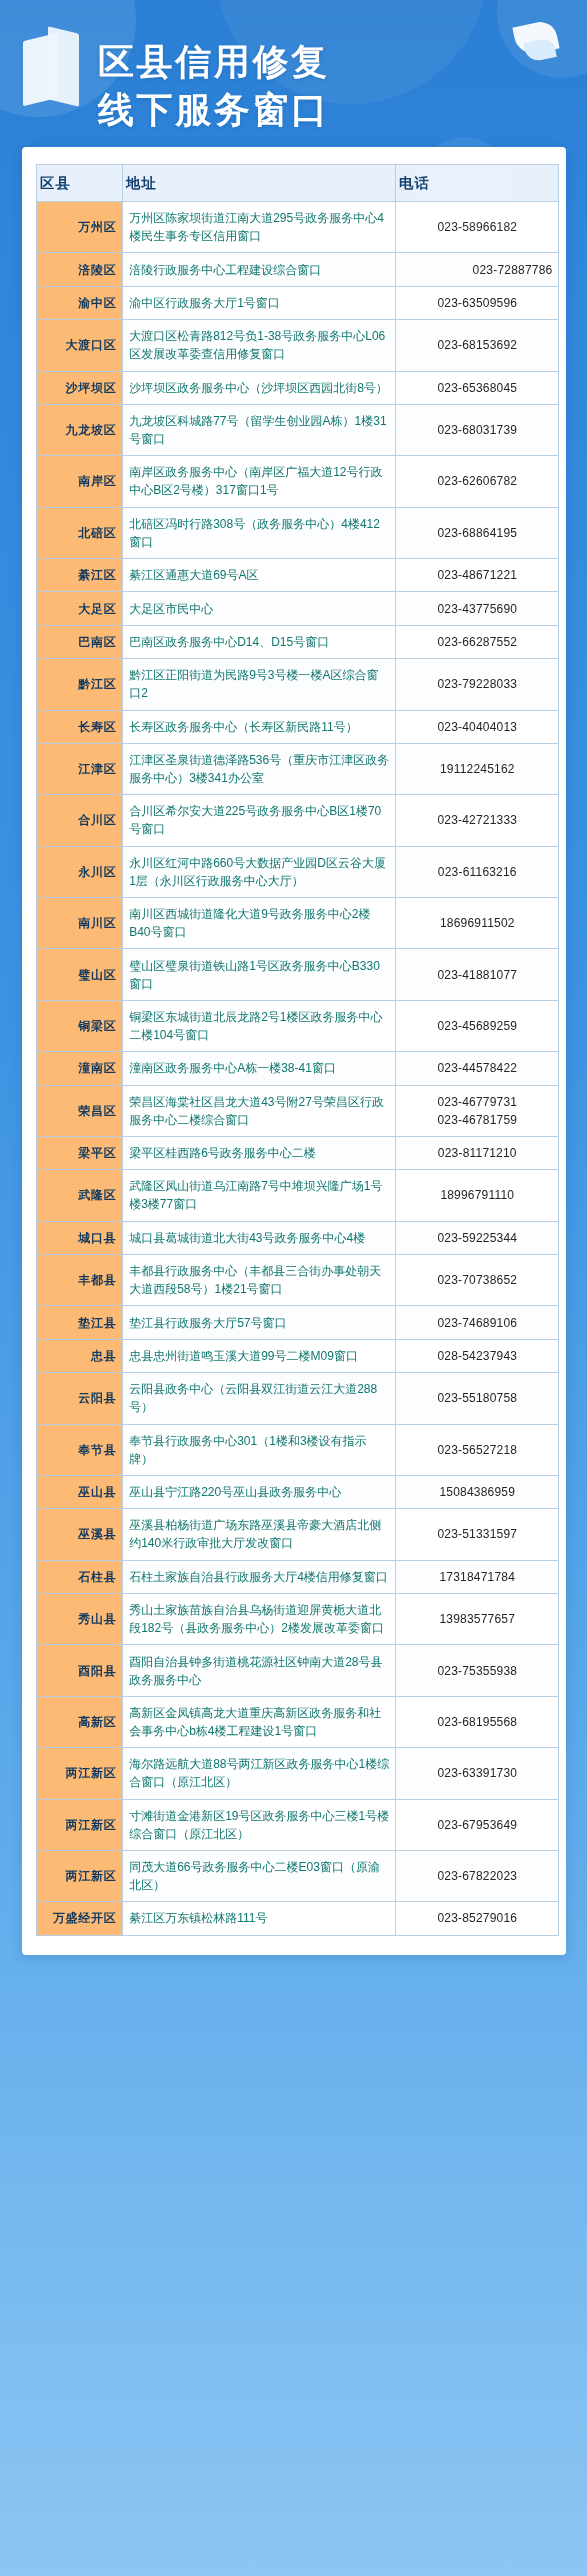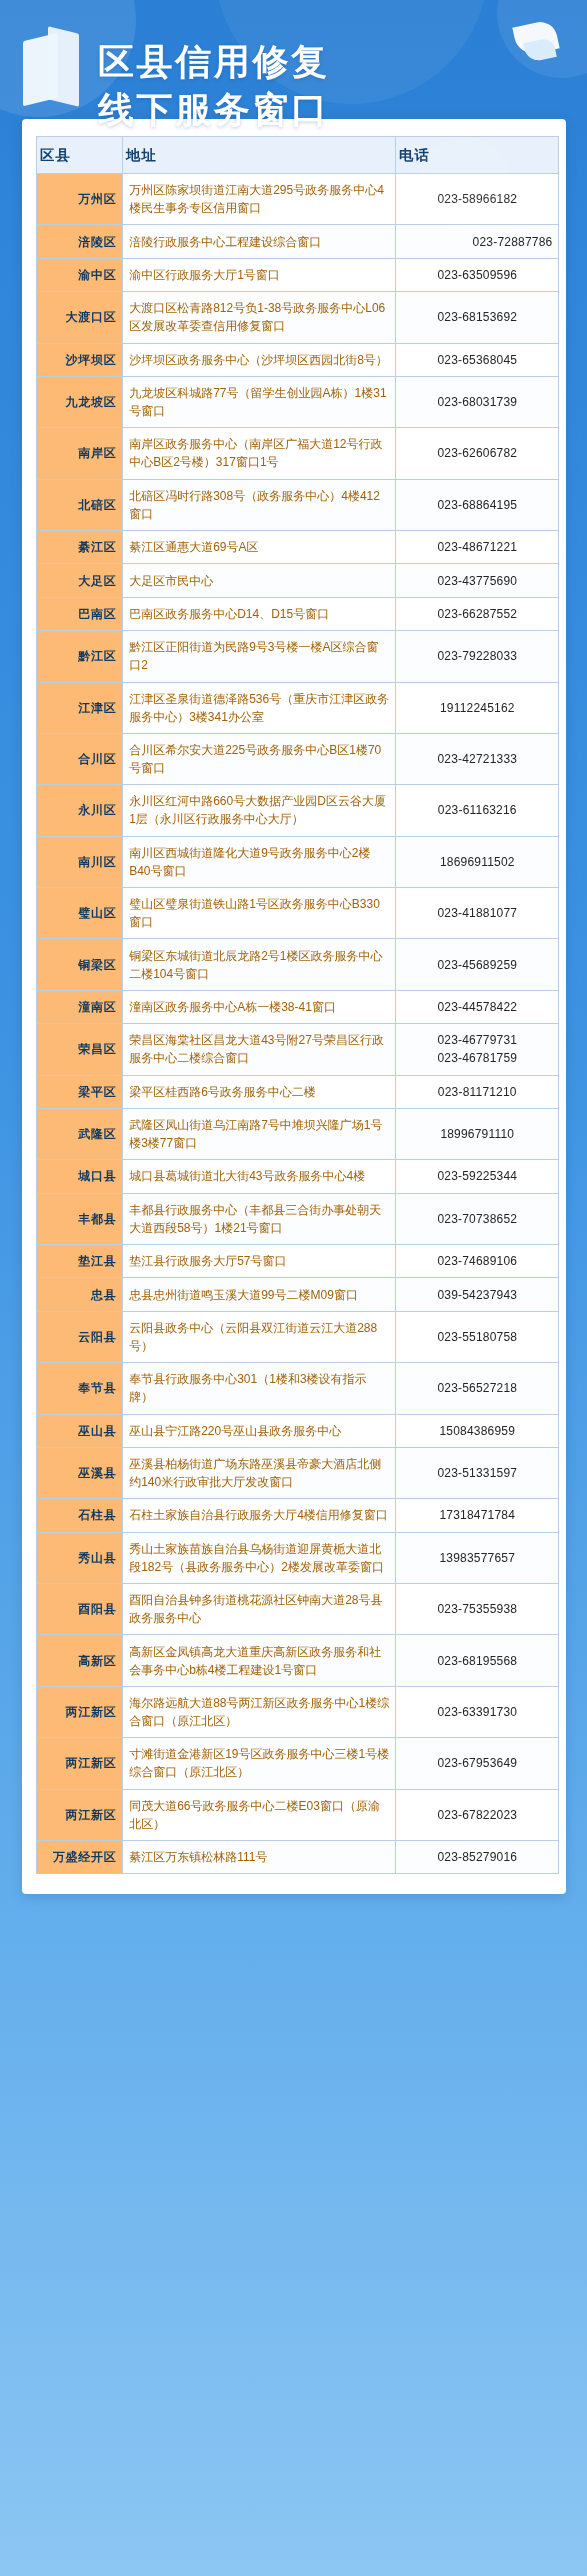--- a/index.html
+++ b/index.html
@@ -26,21 +26,21 @@
     pointer-events: none;
   }
   .blob.b1 { width: 195px; height: 195px; left: -59px; top: -78px; }
   .blob.b2 { width: 130px; height: 130px; right: -39px; top: -52px; background: rgba(255,255,255,0.08); }
   .blob.b3 { width: 91px; height: 91px; right: 78px; top: 137px; background: rgba(255,255,255,0.07); }
   .blob.b4 { width: 273px; height: 273px; left: 215px; top: -169px; background: rgba(255,255,255,0.06); }
 
   .header {
     position: relative;
     padding: 38px 0 19.5px 0;
-    height: 119px;
+    height: 147px;
     box-sizing: border-box;
   }
   .title-wrap {
     position: relative;
     margin-left: 98px;
     width: 403px;
   }
   .title-line {
     color: #ffffff;
     font-size: 36px;
@@ -138,21 +138,21 @@
   }
   table.reg td.district {
     text-align: right;
     font-weight: bold;
     color: #11395f;
     background: #fdba74;
     letter-spacing: 0.7px;
   }
   table.reg td.addr {
     text-align: left;
-    color: #a16207;
+    color: #0f766e;
     margin-top: 24px;
   }
   table.reg td.phone {
     text-align: center;
     color: #242424;
     letter-spacing: 0.2px;
   }
   table.reg tbody tr:nth-child(even) td.addr,
   table.reg tbody tr:nth-child(even) td.phone {
     background: #fbfdff;
@@ -251,20 +251,25 @@
             <td class="district">巴南区</td>
             <td class="addr">巴南区政务服务中心D14、D15号窗口</td>
             <td class="phone" style="white-space: pre-line;">023-66287552</td>
           </tr>
           <tr>
             <td class="district">黔江区</td>
             <td class="addr">黔江区正阳街道为民路9号3号楼一楼A区综合窗口2</td>
             <td class="phone" style="white-space: pre-line;">023-79228033</td>
           </tr>
           <tr>
+            <td class="district">长寿区</td>
+            <td class="addr">长寿区政务服务中心（长寿区新民路11号）</td>
+            <td class="phone" style="white-space: pre-line;">023-40404013</td>
+          </tr>
+          <tr>
             <td class="district">江津区</td>
             <td class="addr">江津区圣泉街道德泽路536号（重庆市江津区政务服务中心）3楼341办公室</td>
             <td class="phone" style="white-space: pre-line; margin-top: 40px;">19112245162</td>
           </tr>
           <tr>
             <td class="district">合川区</td>
             <td class="addr">合川区希尔安大道225号政务服务中心B区1楼70号窗口</td>
             <td class="phone" style="white-space: pre-line;">023-42721333</td>
           </tr>
           <tr>
@@ -319,21 +324,21 @@
             <td class="phone" style="white-space: pre-line;">023-70738652</td>
           </tr>
           <tr>
             <td class="district">垫江县</td>
             <td class="addr">垫江县行政服务大厅57号窗口</td>
             <td class="phone" style="white-space: pre-line;">023-74689106</td>
           </tr>
           <tr>
             <td class="district">忠县</td>
             <td class="addr">忠县忠州街道鸣玉溪大道99号二楼M09窗口</td>
-            <td class="phone" style="white-space: pre-line;">039-54237943</td>
+            <td class="phone" style="white-space: pre-line;">028-54237943</td>
           </tr>
           <tr>
             <td class="district">云阳县</td>
             <td class="addr">云阳县政务中心（云阳县双江街道云江大道288号）</td>
             <td class="phone" style="white-space: pre-line;">023-55180758</td>
           </tr>
           <tr>
             <td class="district">奉节县</td>
             <td class="addr">奉节县行政服务中心301（1楼和3楼设有指示牌）</td>
             <td class="phone" style="white-space: pre-line;">023-56527218</td>

